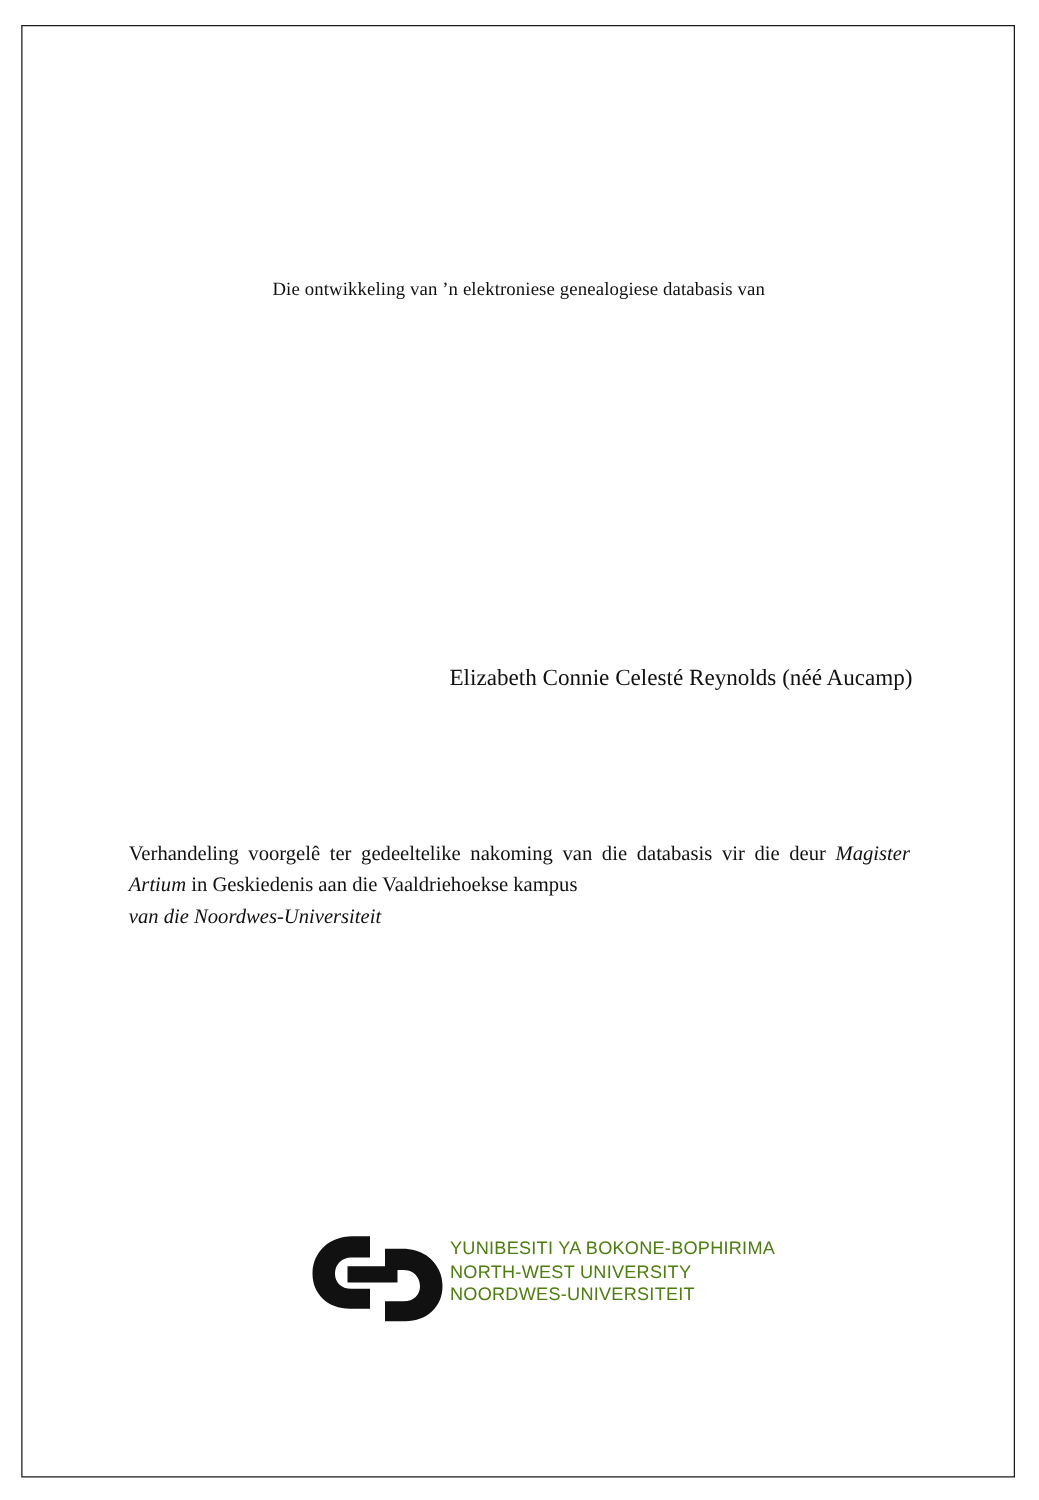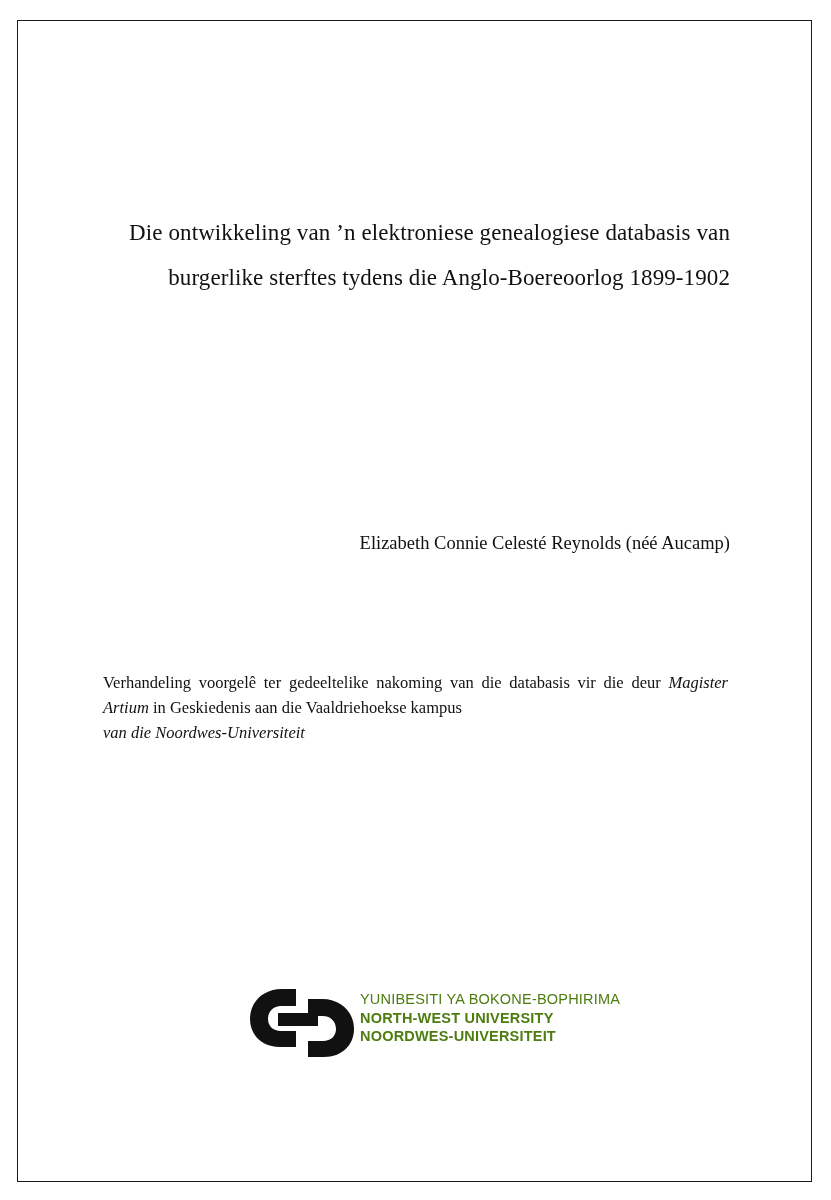--- a/index.html
+++ b/index.html
@@ -35,22 +35,22 @@
     top: 20px;
     width: 630px;
     height: 1162px;
     box-sizing: border-box;
   }
   .title {
     position: absolute;
     left: 0;
     top: 190px;
     width: 630px;
-    text-align: right;
-    font-size: 23px;
+    text-align: center;
+    font-size: 15px;
     line-height: 45px;
     letter-spacing: 0.1px;
   }
   .title .line {
     display: block;
     white-space: nowrap;
   }
   .byword {
     position: absolute;
     left: 0;
@@ -117,34 +117,33 @@
     line-height: 18.5px;
     letter-spacing: 0.2px;
     color: #4d7c0f;
     font-weight: 500;
   }
   .logo-text .line {
     display: block;
     white-space: nowrap;
   }
   .logo-text .line.bold {
-    font-weight: 700;
+    font-weight: 400;
   }
 </style>
 </head>
 <body>
 
 <div class="page">
   <div class="page-border"></div>
 
   <div class="content">
 
     <div class="title">
       <span class="line">Die ontwikkeling van ’n elektroniese genealogiese databasis van</span>
-      <span class="line">burgerlike sterftes tydens die Anglo-Boereoorlog 1899-1902</span>
     </div>
 
 
     <div class="author">Elizabeth Connie Celesté Reynolds (néé Aucamp)</div>
 
     <div class="statement">
       <span>Verhandeling voorgelê ter gedeeltelike nakoming van die databasis vir die</span>
       <span>deur </span><em>Magister Artium</em><span> in Geskiedenis aan die Vaaldriehoekse kampus</span>
       <div class="lastline">van die Noordwes-Universiteit</div>
     </div>

